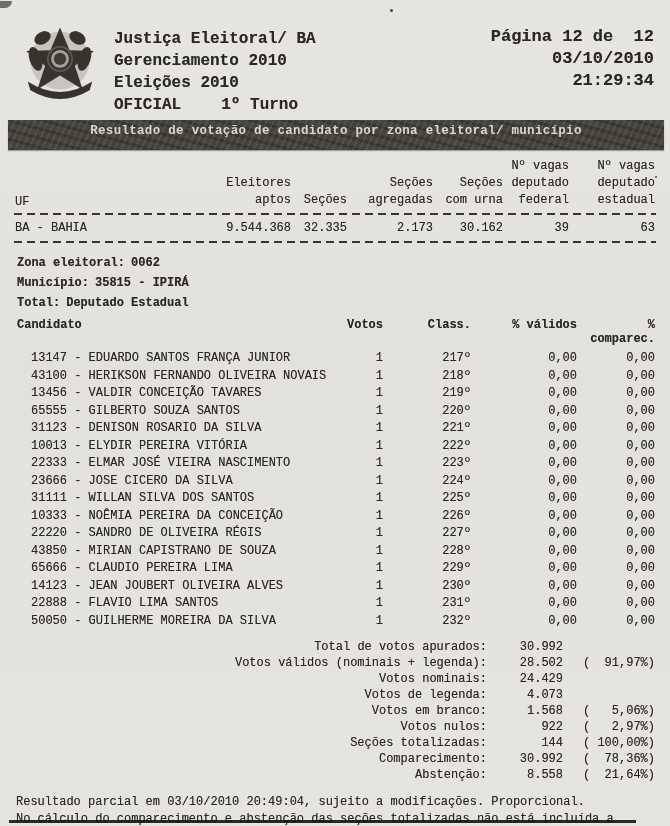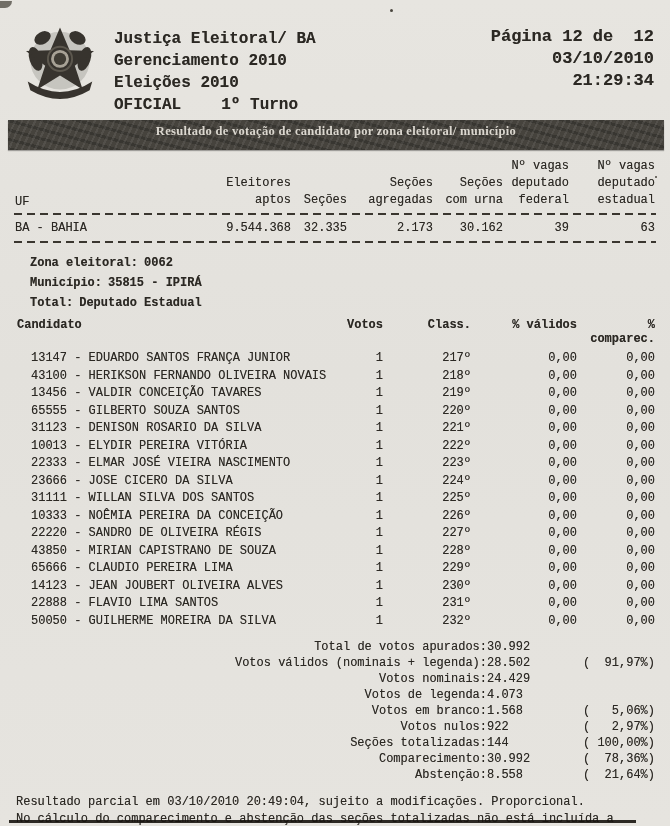--- a/index.html
+++ b/index.html
@@ -19,49 +19,49 @@
   .hdr-right{margin-left:auto;text-align:right;padding-top:4px;font-weight:700;font-size:17px;}
   .hdr-right .hl{height:22px;line-height:22px;white-space:pre;}
   
   .banner{
     margin:4px 6px 0 8px;height:30px;line-height:22px;text-align:center;
     background:#46433d;
     background-image:
       repeating-linear-gradient(115deg,rgba(255,255,255,.07) 0 2px,transparent 2px 6px),
       repeating-linear-gradient(15deg,rgba(0,0,0,.20) 0 3px,transparent 3px 9px);
     color:#dbd7cf;font-weight:700;font-size:12.5px;letter-spacing:.3px;
-    text-shadow:none;box-shadow:0 1px 1px rgba(0,0,0,.3);font-family:Liberation Serif, serif;
+    text-shadow:none;box-shadow:0 1px 1px rgba(0,0,0,.3);
   }
   
   .uf-head{display:flex;align-items:flex-end;padding:0 15px;margin-top:8px;}
   .uf-label{flex:1;}
   .cU{text-align:right;white-space:pre-line;line-height:17px;}
   .w-apt{width:102px}.w-sec{width:56px}.w-agr{width:86px}.w-urn{width:70px}.w-fed{width:66px}.w-est{width:86px}
   .dash{height:2px;margin:4px 14px 0;background:repeating-linear-gradient(90deg,#3a362f 0 8px,transparent 8px 13px);}
   .uf-row{display:flex;padding:0 15px;margin:5px 0 4px;line-height:16px;}
   .uf-name{flex:1;}
   
-  .zone{margin:10px 15px 0 30px;}
+  .zone{margin:10px 15px 0 17px;}
   .zl{line-height:20px;font-weight:700;}
   .zl .zv{margin-left:6px;}
   
   .cand-head{display:flex;padding:0 15px;margin-top:5px;font-weight:700;}
   .ch-name{flex:1;padding-left:2px;}
   .col-votos{width:52px;text-align:right;}
   .col-class{width:88px;text-align:right;}
   .col-val{width:106px;text-align:right;}
   .col-comp{width:78px;text-align:right;}
   .cand-rows{margin-top:4px;}
   .cand-row{display:flex;padding:0 15px;height:17.5px;line-height:17.5px;align-items:center;}
   .c-name{flex:1;padding-left:16px;white-space:nowrap;}
   
   .totals{margin-top:9px;}
   .tot-row{display:flex;padding:0 15px;height:16px;line-height:16px;}
   .t-label{flex:1;text-align:right;}
-  .t-value{width:76px;}
+  .t-value{width:76px;text-align:right;}
   .t-pct{width:92px;text-align:right;white-space:pre;}
   
   .footer{margin:11px 15px 0 16px;}
   .f-line{line-height:17px;}
   .bottom-edge{position:absolute;left:9px;right:34px;bottom:3px;height:3px;background:#17140f;opacity:.9;}
   .speck{position:absolute;border-radius:50%;background:#4a463e;}
   .sp1{top:9px;left:390px;width:3px;height:3px;}
   .sp2{top:1px;left:0;width:12px;height:7px;border-radius:0 0 10px 0;opacity:.75;}
   .sp3{top:176px;left:655px;width:2px;height:2px;}
 </style>

